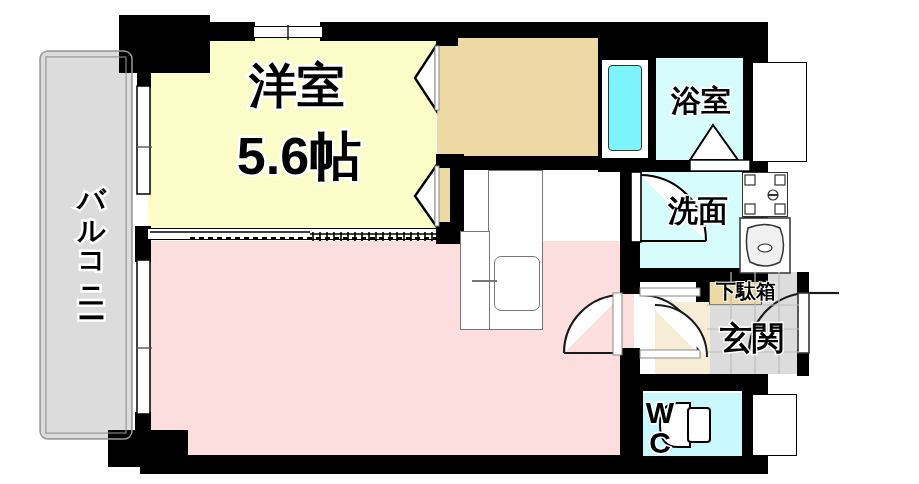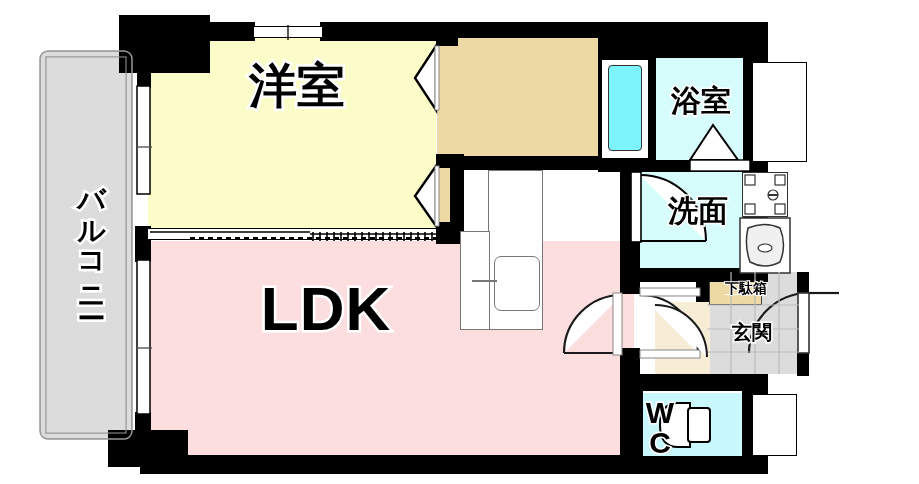--- a/index.html
+++ b/index.html
@@ -259,30 +259,30 @@
       <line x1="655" y1="305" x2="655" y2="357" stroke="#ffffff" stroke-width="0"></line>
     </g>
 
     <g>
       <path d="M 678 403 Q 660 403 660 425 Q 660 447 678 447 L 690 447 L 690 403 Z" fill="#ffffff" stroke="#000" stroke-width="2"></path>
       <rect x="688" y="408" width="22" height="34" rx="3" fill="#ffffff" stroke="#000" stroke-width="2"></rect>
     </g>
   </svg>
 
   <div class="lbl" style="left:222px;top:62px;width:150px;font-size:48px;">洋室</div>
-
-  <div class="lbl" style="left:246px;top:278px;width:160px;font-size:62px;letter-spacing:1px;">LDK</div>
+  <div class="lbl" style="left:214px;top:130px;width:170px;font-size:52px;">5.6帖</div>
+
 
 
   <div class="lbl lbl-thin" style="left:661px;top:86px;width:80px;font-size:30px;">浴室</div>
 
   <div class="lbl lbl-thin" style="left:658px;top:196px;width:80px;font-size:30px;">洗面</div>
 
-  <div class="lbl lbl-thin" style="left:712px;top:322px;width:80px;font-size:20px;">玄関</div>
-
-  <div class="lbl lbl-tiny" style="left:711px;top:281px;width:70px;font-size:14px;font-weight:bold;text-decoration:underline;">下駄箱</div>
+  <div class="lbl lbl-thin" style="left:712px;top:322px;width:80px;font-size:32px;">玄関</div>
+
+  <div class="lbl lbl-tiny" style="left:711px;top:281px;width:70px;font-size:20px;font-weight:bold;">下駄箱</div>
 
   <div class="lbl lbl-thin" style="left:644px;top:398px;width:32px;font-size:30px;">W</div>
   <div class="lbl lbl-thin" style="left:644px;top:428px;width:32px;font-size:30px;">C</div>
 
   <div class="vtext" style="left:72px;top:168px;font-size:28px;">バルコニー</div>
 
 </div>
 
 </body></html>

